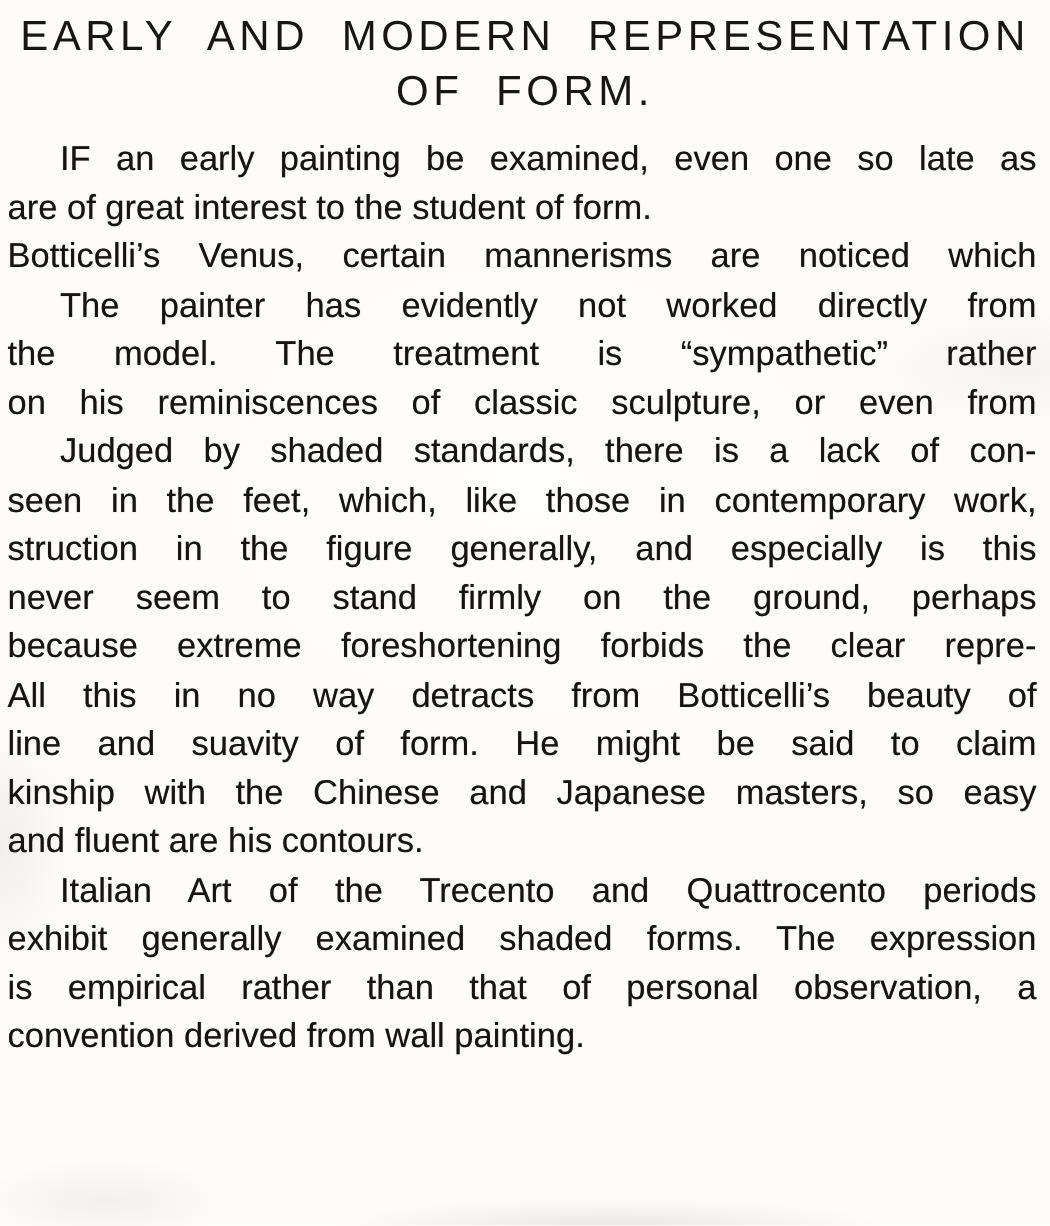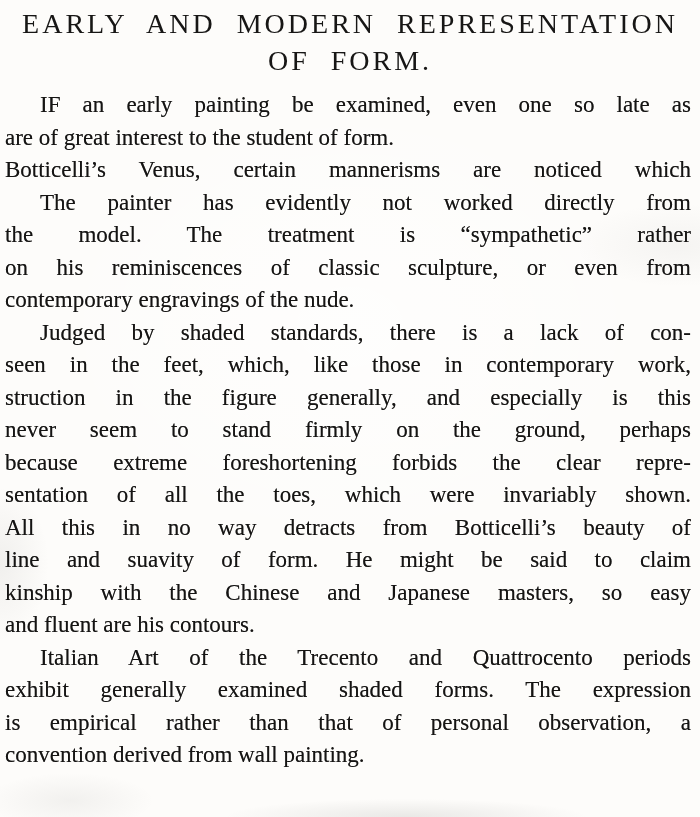--- a/index.html
+++ b/index.html
@@ -6,21 +6,21 @@
     margin: 0;
     padding: 0;
     background: #ffffff;
   }
   .page {
     position: relative;
     width: 700px;
     height: 817px;
     background: #fdfcfa;
     overflow: hidden;
-    font-family: Liberation Serif, serif;
+    font-family: Liberation Sans, sans-serif;
     color: #151413;
   }
   
   .page::before {
     content: "";
     position: absolute;
     inset: 0;
     pointer-events: none;
     background:
       radial-gradient(ellipse 260px 26px at 58% 100%, rgba(90,90,85,0.12), transparent 70%),
@@ -77,30 +77,28 @@
     <p class="para">
       <span class="tline indent">IF an early painting be examined, even one so late as</span>
       <span class="tline last">are of great interest to the student of form.</span>
       <span class="tline">Botticelli’s Venus, certain mannerisms are noticed which</span>
     </p>
 
     <p class="para">
       <span class="tline indent">The painter has evidently not worked directly from</span>
       <span class="tline">the model.  The treatment is  “sympathetic”  rather</span>
       <span class="tline">on his reminiscences of classic sculpture, or even from</span>
-      <span class="tline last">contemporary engravings of the nude.</span>
     </p>
 
     <p class="para">
       <span class="tline indent">Judged by shaded standards, there is a lack of con-</span>
       <span class="tline">seen in the feet, which, like those in contemporary work,</span>
       <span class="tline">struction in the figure generally, and especially is this</span>
       <span class="tline">never seem to stand firmly on the ground, perhaps</span>
       <span class="tline">because extreme foreshortening forbids the clear repre-</span>
-      <span class="tline">sentation of all the toes, which were invariably shown.</span>
       <span class="tline">All this in no way detracts from Botticelli’s beauty of</span>
       <span class="tline">line and suavity of form.  He might be said to claim</span>
       <span class="tline">kinship with the Chinese and Japanese masters, so easy</span>
       <span class="tline last">and fluent are his contours.</span>
     </p>
 
     <p class="para">
       <span class="tline indent">Italian Art of the Trecento and Quattrocento periods</span>
       <span class="tline">exhibit generally examined shaded forms.   The expression</span>
       <span class="tline">is empirical rather than that of personal observation, a</span>

